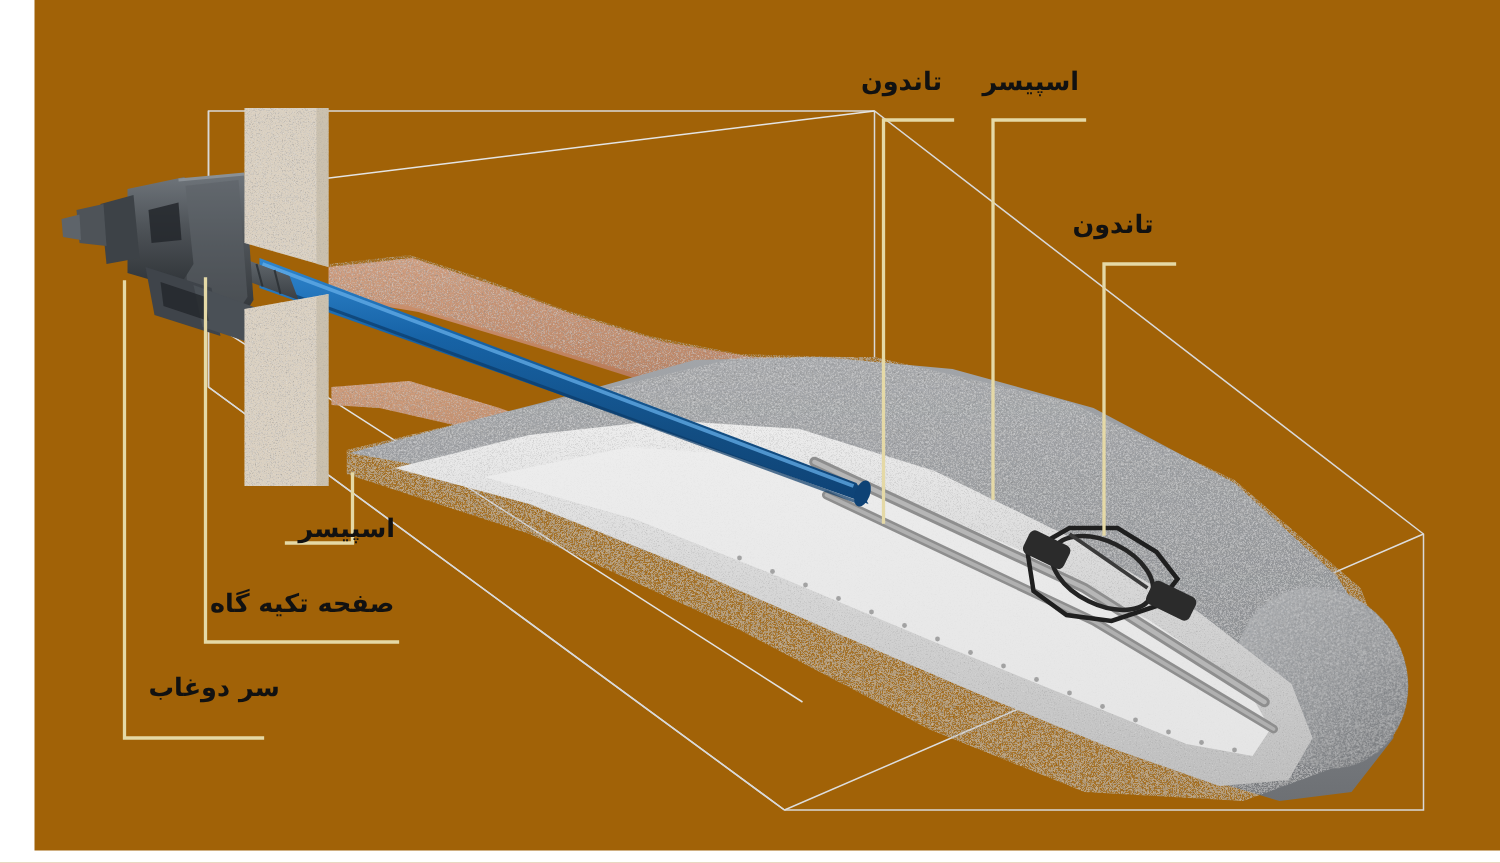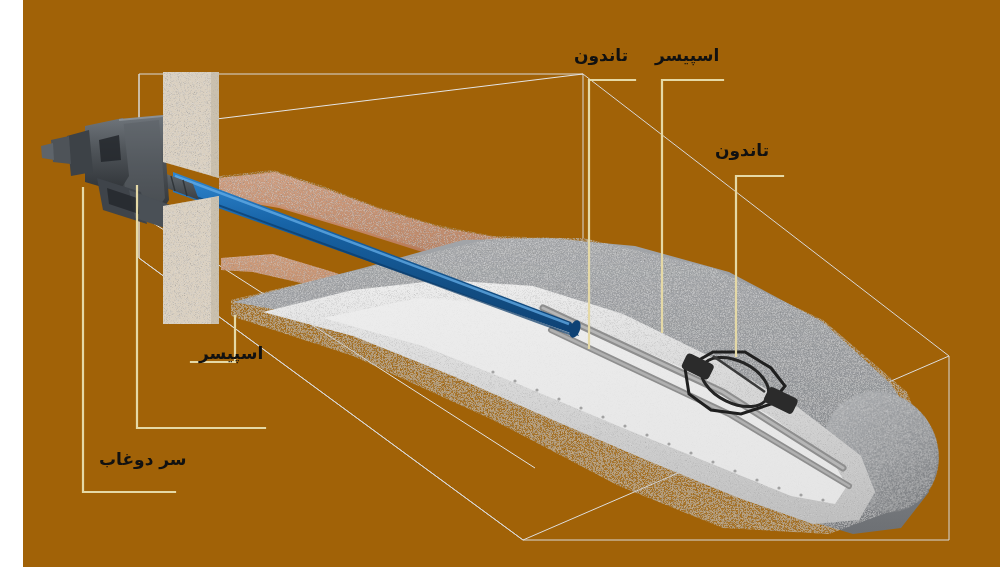--- a/index.html
+++ b/index.html
@@ -261,16 +261,17 @@
 </svg>
 
 <div class="lbl" style="left:551px;top:45px;">تاندون</div>
 
 <div class="lbl" style="left:632px;top:45px;">اسپیسر</div>
 
 <div class="lbl" style="left:692px;top:140px;">تاندون</div>
 
 <div class="lbl" style="left:176px;top:343px;">اسپیسر</div>
 
+<div class="lbl" style="left:117px;top:393px;">صفحه تکیه گاه</div>
 
 <div class="lbl" style="left:76px;top:449px;">سر دوغاب</div>
 
 </div>
 
 </body></html>

